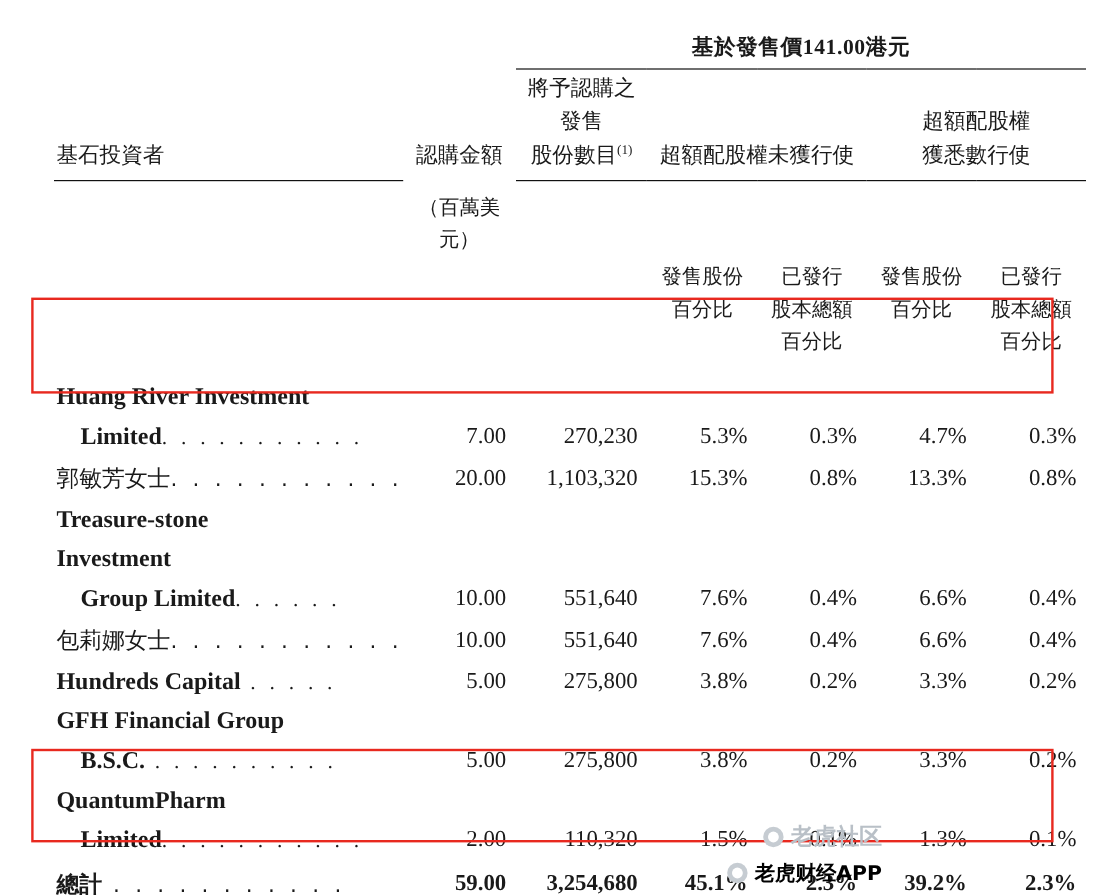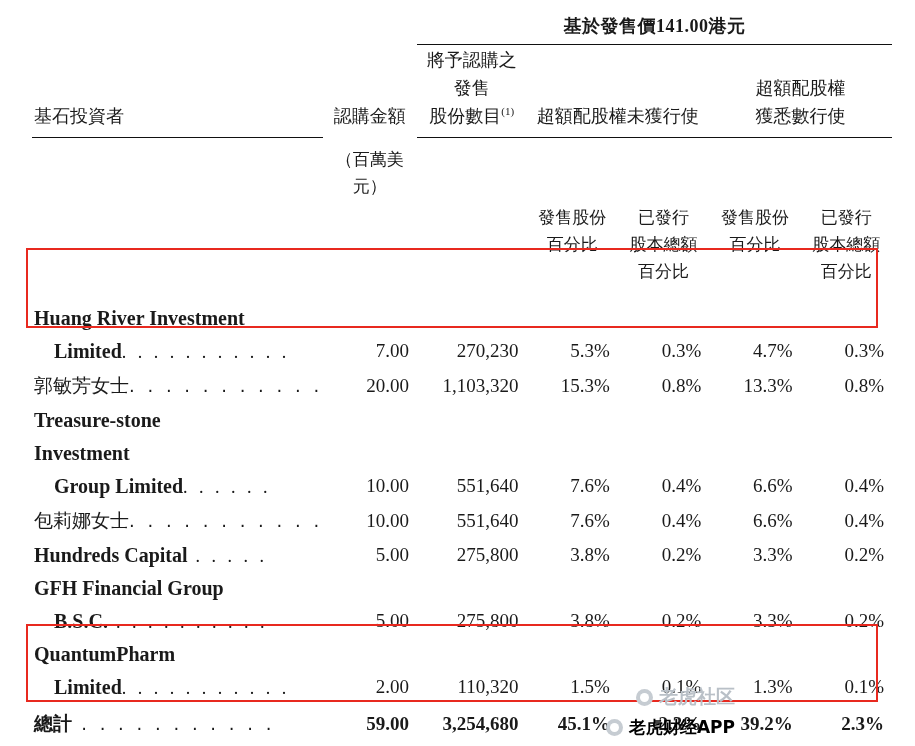--- a/index.html
+++ b/index.html
@@ -10,21 +10,21 @@
   body {
     width: 915px; height: 746px;
     font-family: "Liberation Serif", "DejaVu Serif", serif;
     color: #1a1a1a;
     position: relative;
     overflow: hidden;
   }
   .sheet {
     position: relative;
     width: 751px; height: 746px;
-    padding: 4px;
+    padding: 17px;
   }
 
   table.cornerstone {
     width: 860px;
     margin-left: 28px;
     border-collapse: collapse;
     font-size: 19px;
   }
 
   

